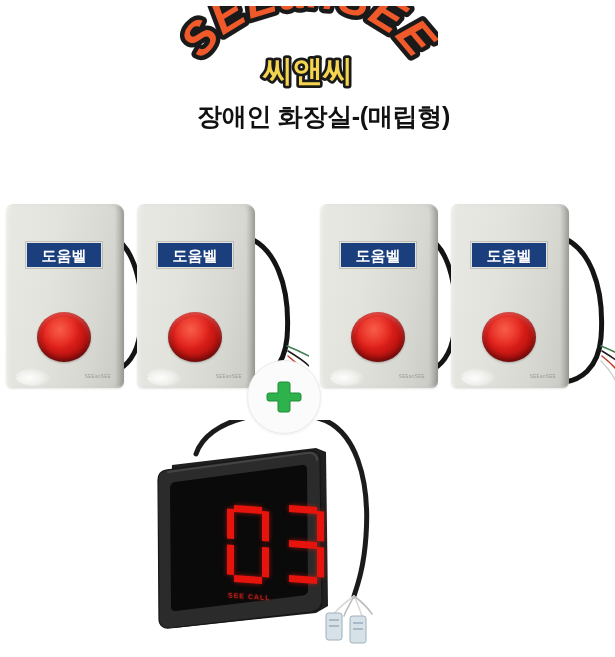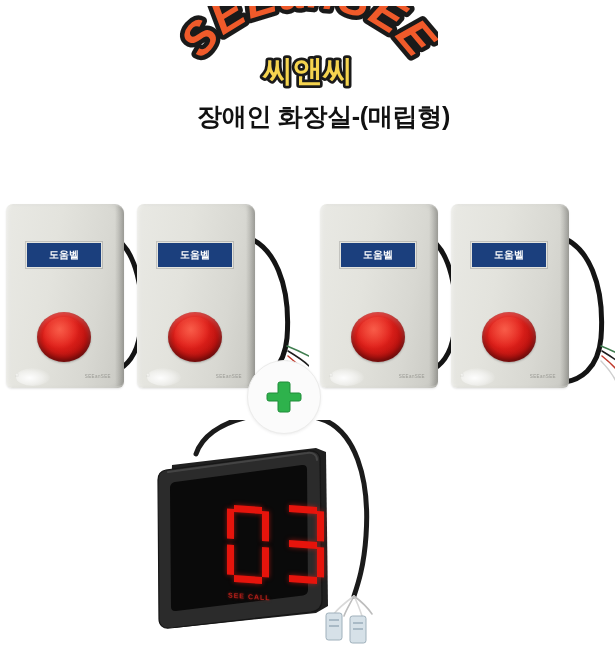--- a/index.html
+++ b/index.html
@@ -87,21 +87,21 @@
     background: #1b3f7d;
     border: 1.5px solid #e4e4de;
     box-sizing: border-box;
     display: flex;
     align-items: center;
     justify-content: center;
     box-shadow: 0 0 0 1px rgba(90,90,90,0.25);
   }
   .tx-label span {
     color: #ffffff;
-    font-size: 10px;
+    font-size: 15px;
     font-weight: bold;
     letter-spacing: 0px;
     line-height: 1;
   }
   .tx-button {
     position: absolute;
     left: 31px;
     top: 108px;
     width: 54px;
     height: 50px;

